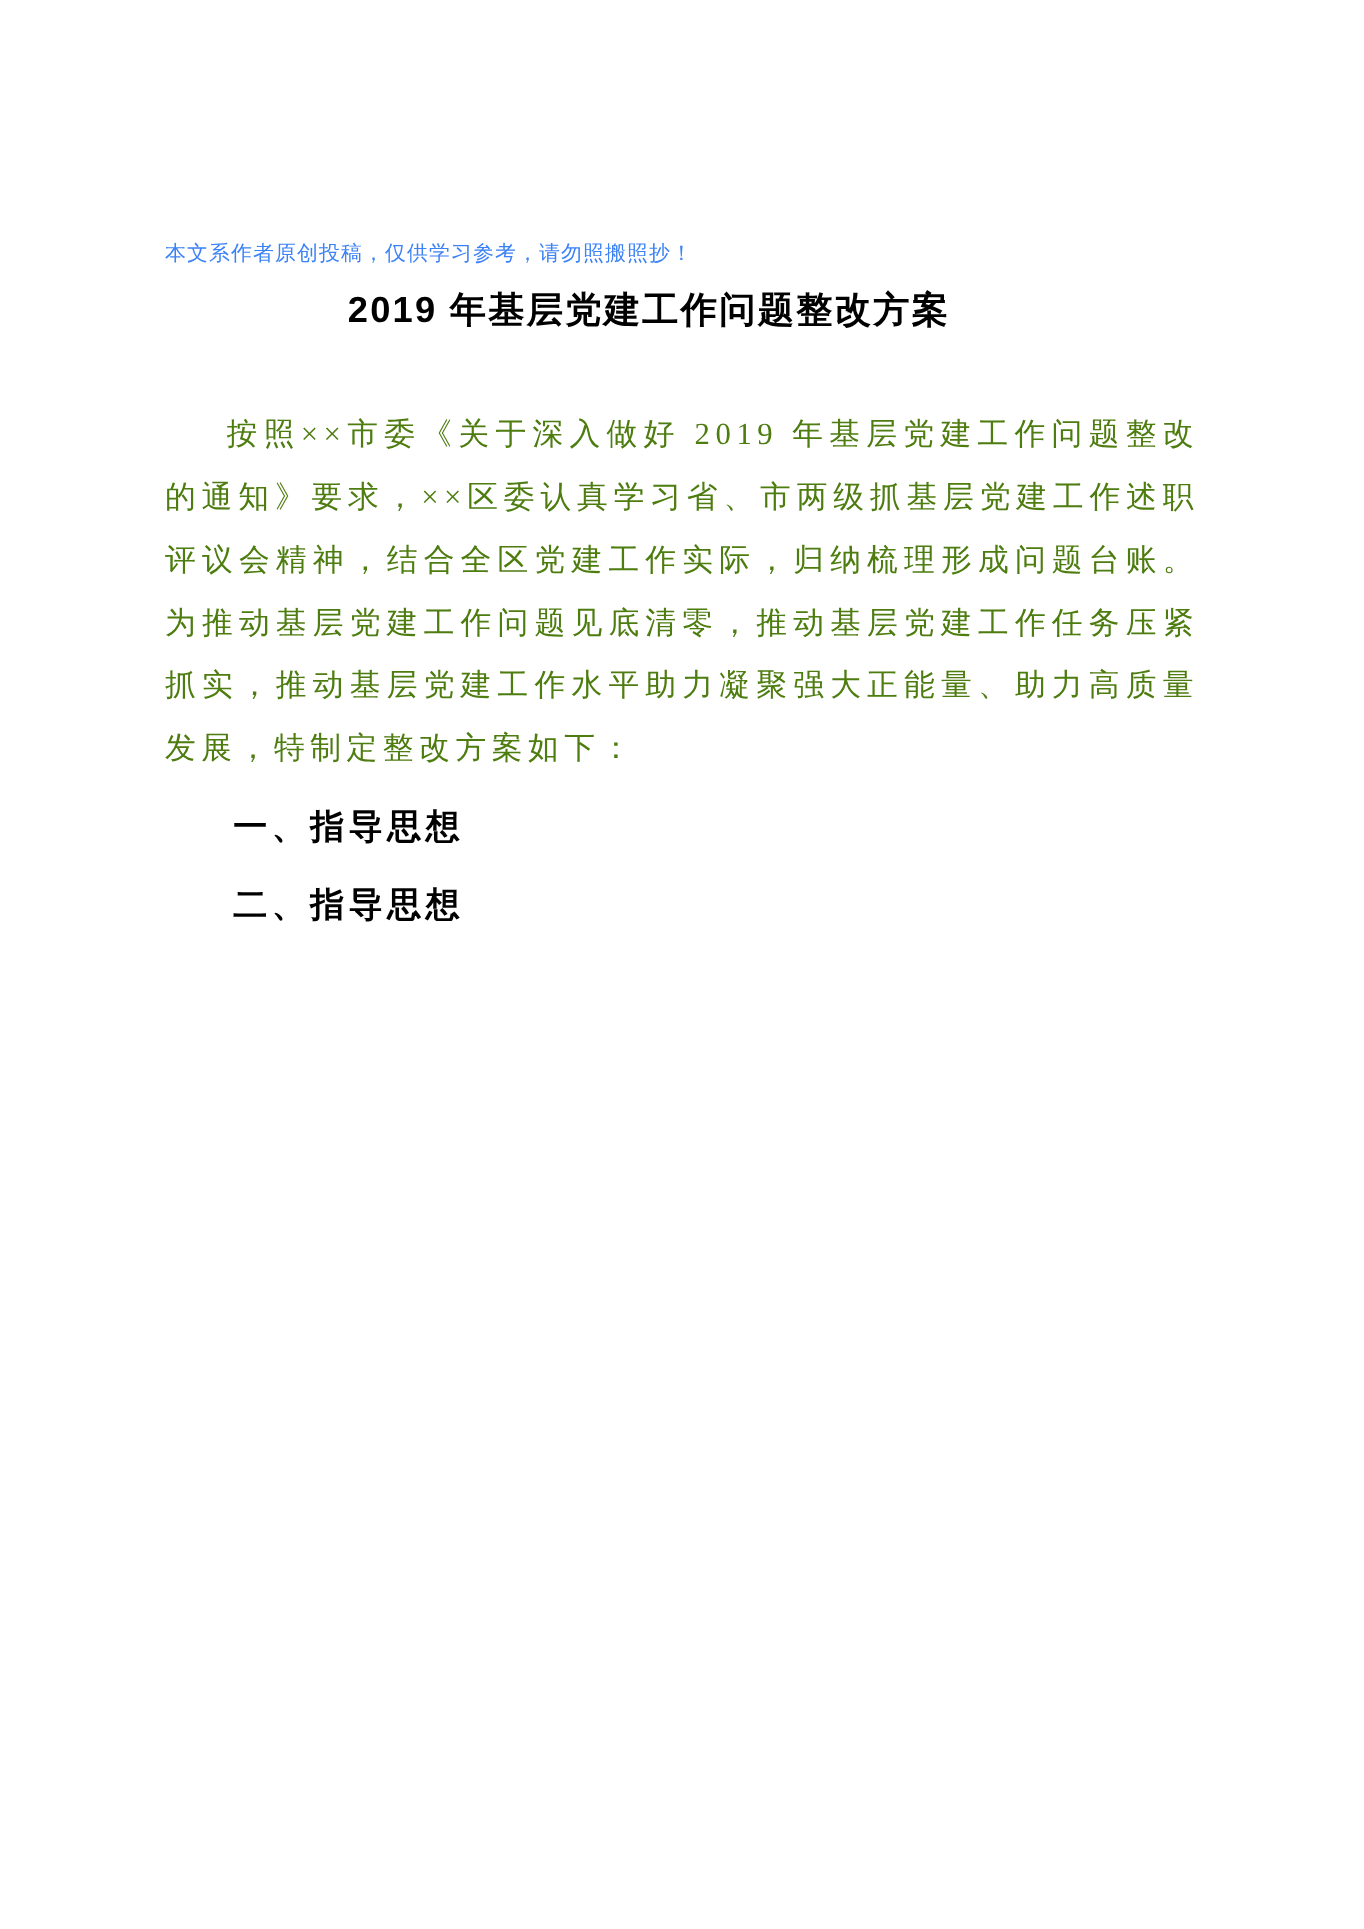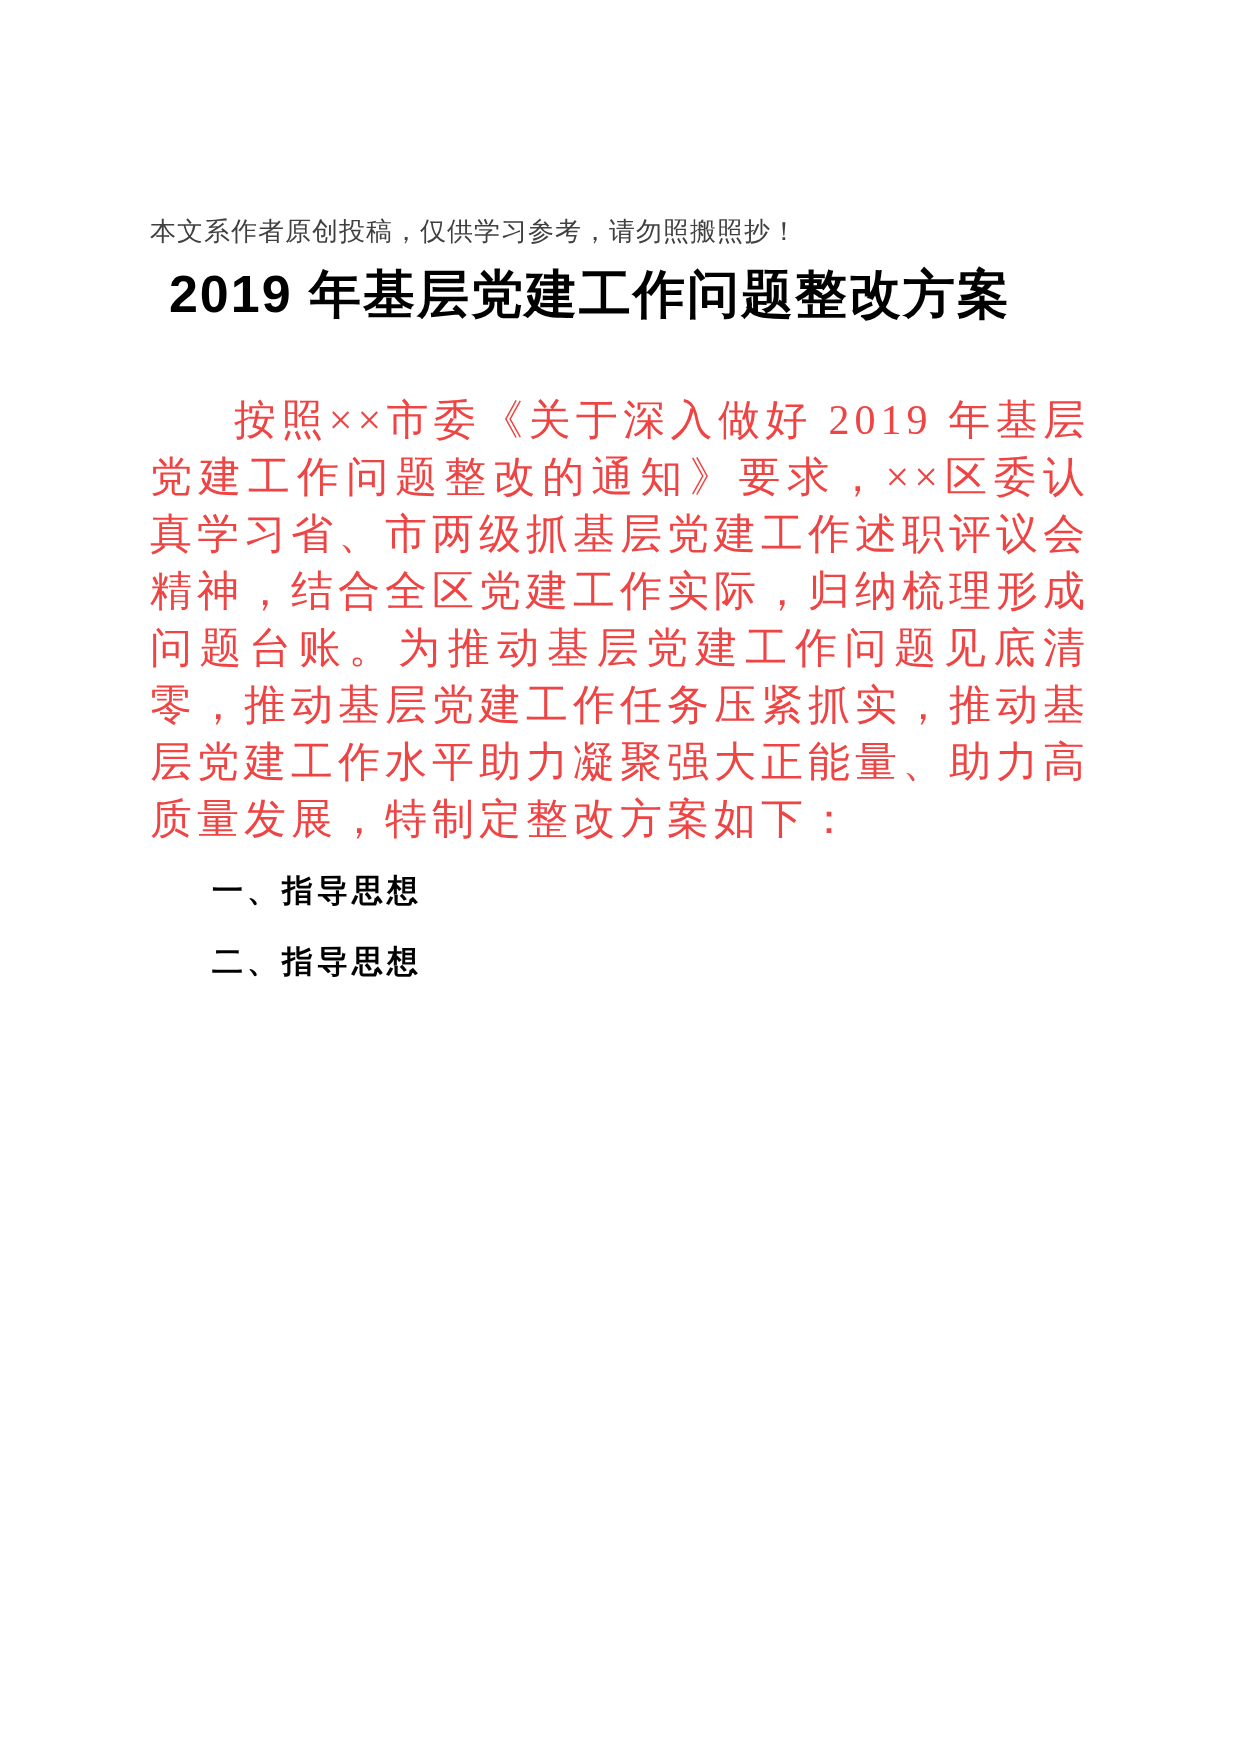--- a/index.html
+++ b/index.html
@@ -12,44 +12,44 @@
     width: 1240px;
     height: 1754px;
     margin: 0 auto;
     background: #ffffff;
     box-sizing: border-box;
     padding: 218px 150px 0 150px;
     overflow: hidden;
   }
   .disclaimer {
     font-family: "Liberation Sans", "DejaVu Sans", sans-serif;
-    font-size: 26px;
+    font-size: 19px;
     line-height: 26px;
-    color: #404040;
+    color: #3b82f6;
     letter-spacing: 1px;
   }
   .doc-title {
     font-family: "Liberation Sans", "DejaVu Sans", sans-serif;
-    font-size: 52px;
+    font-size: 33px;
     font-weight: 600;
     color: #000000;
     text-align: center;
     letter-spacing: 2px;
     margin-top: 16px;
     margin-bottom: 0;
     padding-right: 60px;
   }
   .body-text {
     margin-top: 62px;
   }
   .para-body {
     font-family: "Liberation Serif", "DejaVu Serif", serif;
-    font-size: 42px;
+    font-size: 28px;
     line-height: 57px;
-    color: #ef4444;
+    color: #4d7c0f;
     letter-spacing: 5px;
     text-align: justify;
     text-justify: inter-character;
     text-indent: 2em;
     margin: 0;
   }
   .para-heading {
     font-family: Liberation Sans, sans-serif;
     font-size: 31px;
     font-weight: 700;

